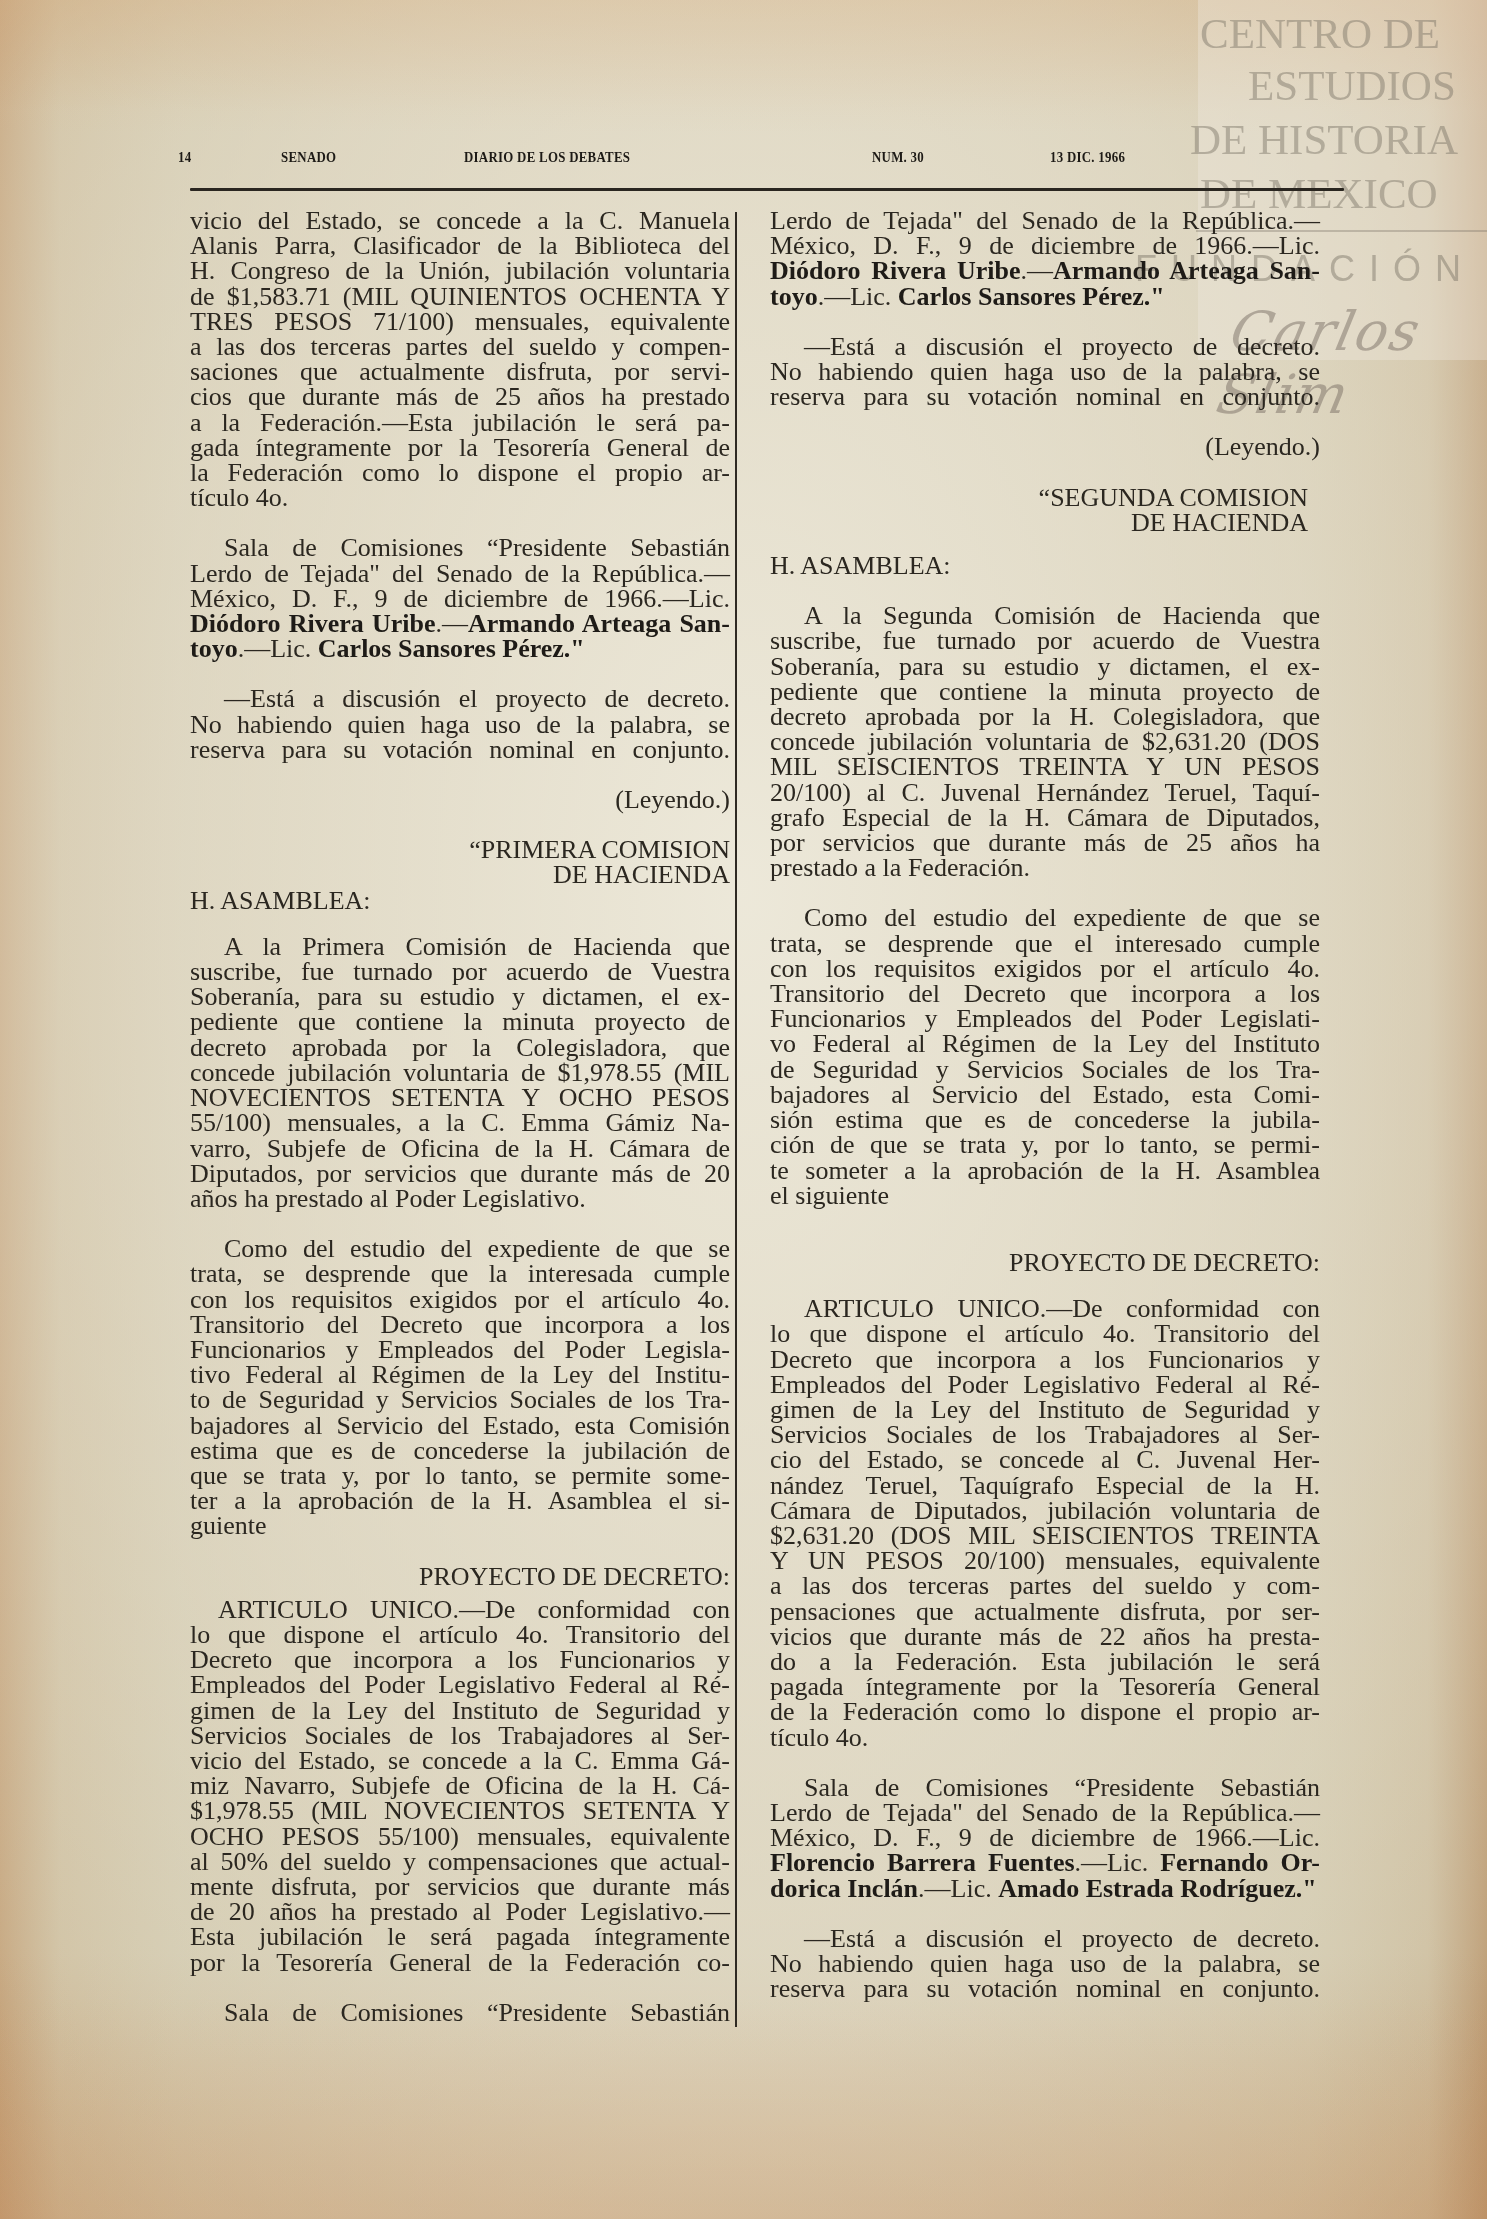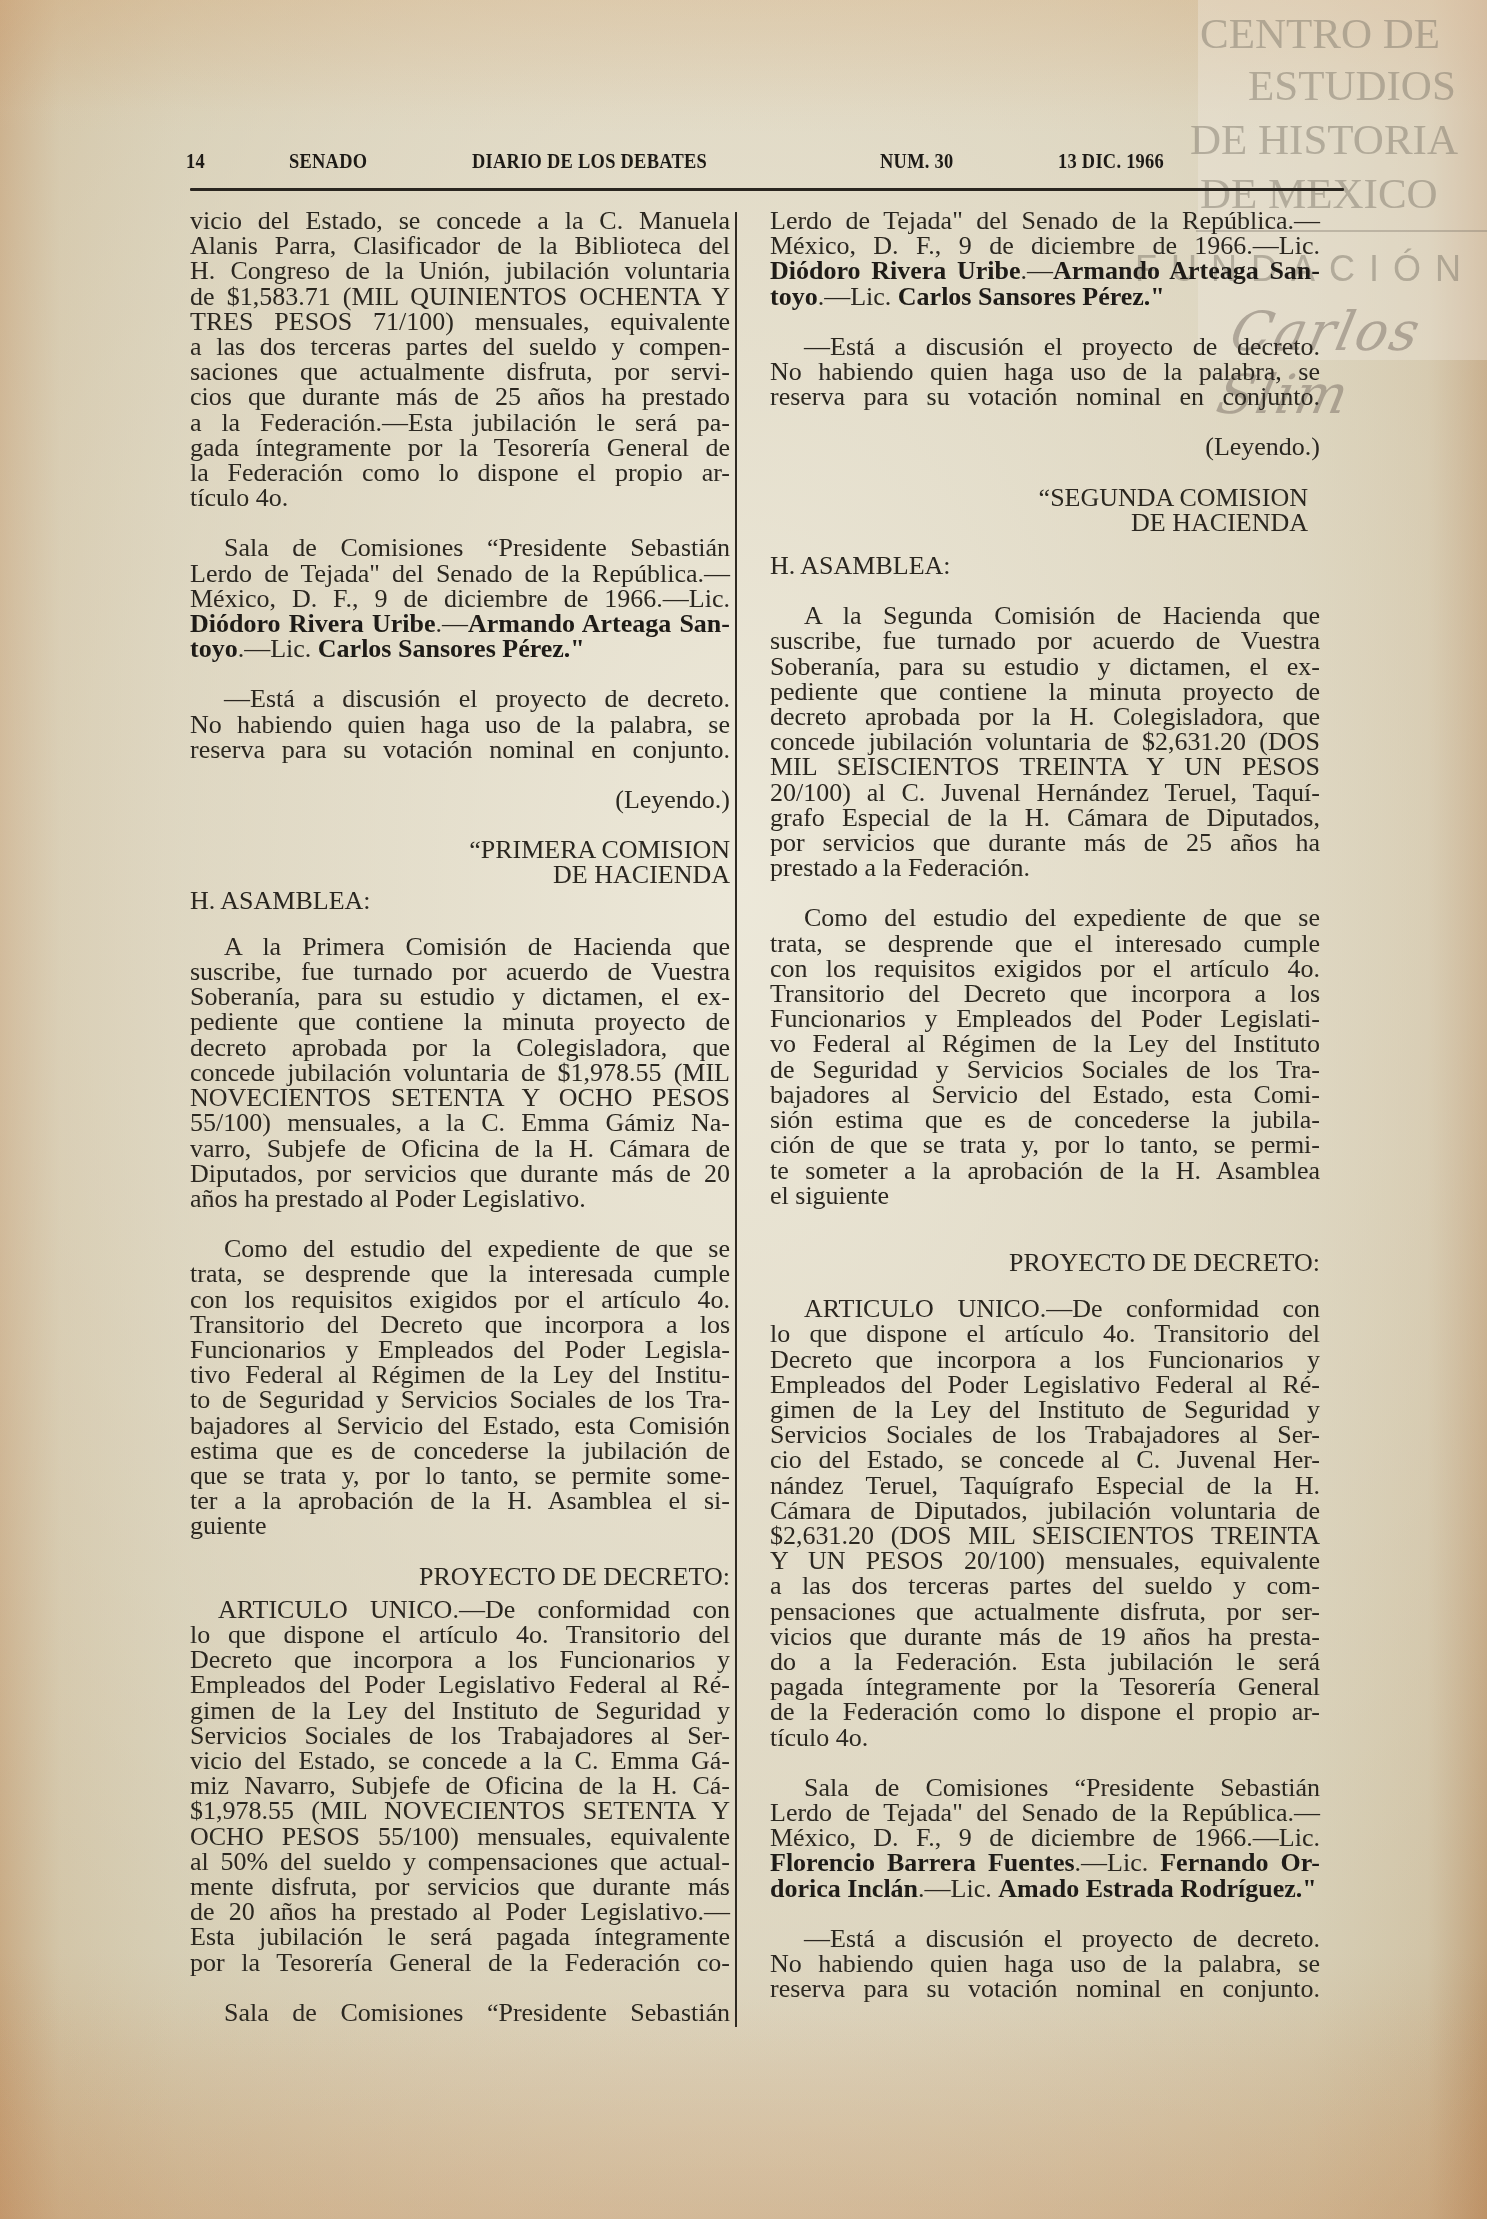--- a/index.html
+++ b/index.html
@@ -27,22 +27,22 @@
     position: absolute; color: rgba(120,112,100,0.45);
     font-family: "Liberation Serif", serif; 
     letter-spacing: 0px; white-space: nowrap;
   }
   .wm-line { position: absolute; font-size: 43px; line-height: 1; font-weight: 400; }
   .wm-fund { position: absolute; left: 1135px; top: 248px; font-family: "Liberation Sans", sans-serif; font-size: 36px; letter-spacing: 14px; color: rgba(120,112,100,0.45); }
   .wm-sig { position: absolute; left: 1225px; top: 300px; font-family: "DejaVu Serif", serif; font-style: italic; font-size: 54px; color: rgba(110,100,90,0.45); transform: skewX(-12deg); letter-spacing: 2px; }
   .wm-rule { position: absolute; left: 1196px; top: 230px; width: 291px; height: 2px; background: rgba(120,112,100,0.35); }
 
   .header {
-    position: absolute; top: 150px; left: 186px; width: 1170px; height: 30px;
-    font-family: "Liberation Serif", serif; font-weight: 700; font-size: 20px;
+    position: absolute; top: 150px; left: 178px; width: 1170px; height: 30px;
+    font-family: "Liberation Serif", serif; font-weight: 700; font-size: 14px;
     color: #1d1a16; letter-spacing: 0.3px;
   }
   .header span { position: absolute; top: 0; white-space: nowrap; transform: scaleX(0.92); transform-origin: left; }
   .header-rule {
     position: absolute; top: 188px; left: 190px; width: 1154px; height: 3px; background: #2a2620;
     border-radius: 1px;
   }
   .col-divider {
     position: absolute; left: 735px; top: 212px; width: 2px; height: 1815px; background: #2f2a23;
   }
@@ -233,21 +233,21 @@
     <span class="line">Empleados del Poder Legislativo Federal al Ré-</span>
     <span class="line">gimen de la Ley del Instituto de Seguridad y</span>
     <span class="line">Servicios Sociales de los Trabajadores al Ser-</span>
     <span class="line">cio del Estado, se concede al C. Juvenal Her-</span>
     <span class="line">nández Teruel, Taquígrafo Especial de la H.</span>
     <span class="line">Cámara de Diputados, jubilación voluntaria de</span>
     <span class="line">$2,631.20 (DOS MIL SEISCIENTOS TREINTA</span>
     <span class="line">Y UN PESOS 20/100) mensuales, equivalente</span>
     <span class="line">a las dos terceras partes del sueldo y com-</span>
     <span class="line">pensaciones que actualmente disfruta, por ser-</span>
-    <span class="line">vicios que durante más de 19 años ha presta-</span>
+    <span class="line">vicios que durante más de 22 años ha presta-</span>
     <span class="line">do a la Federación. Esta jubilación le será</span>
     <span class="line">pagada íntegramente por la Tesorería General</span>
     <span class="line">de la Federación como lo dispone el propio ar-</span>
     <span class="line last">tículo 4o.</span>
   </div>
   <div class="gap-m"></div>
   <div>
     <span class="line" style="padding-left:34px;">Sala de Comisiones “Presidente Sebastián</span>
     <span class="line">Lerdo de Tejada" del Senado de la República.—</span>
     <span class="line">México, D. F., 9 de diciembre de 1966.—Lic.</span>

